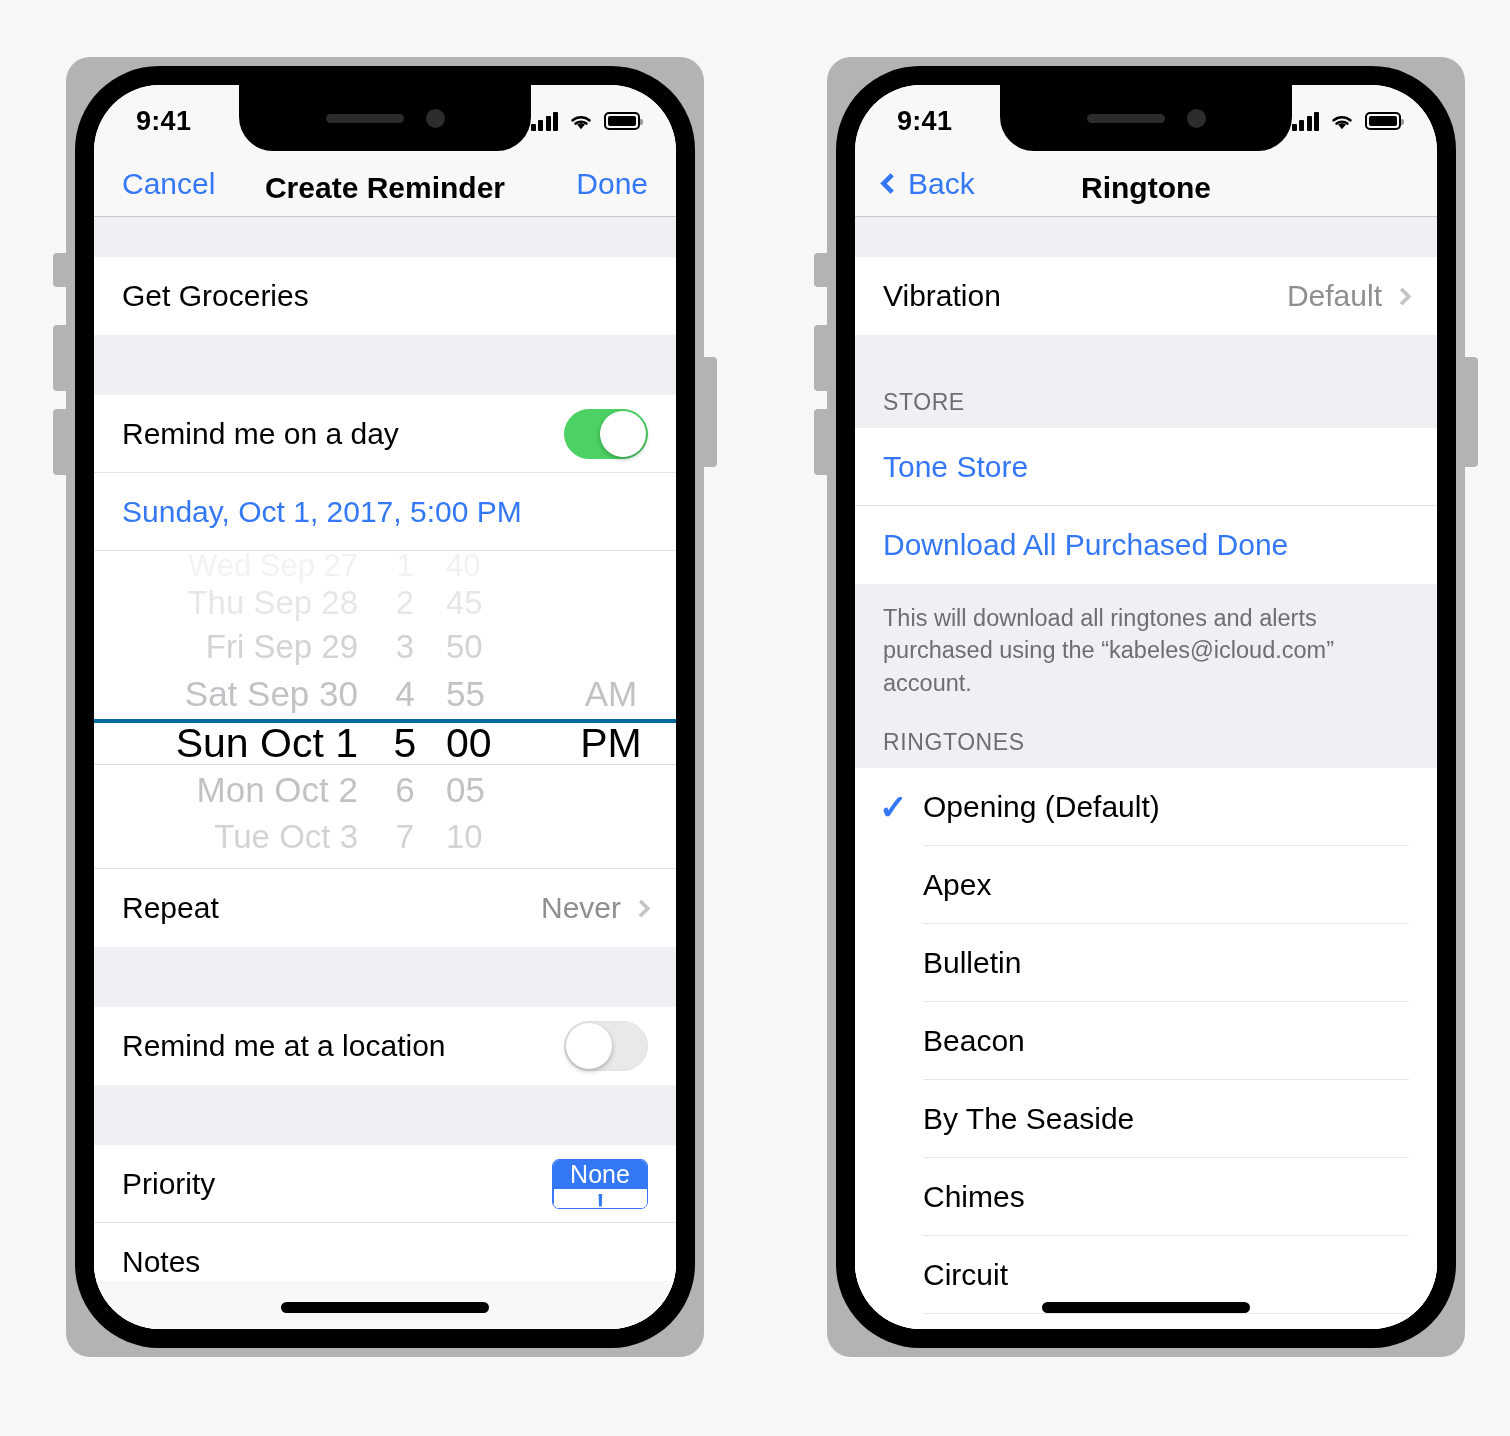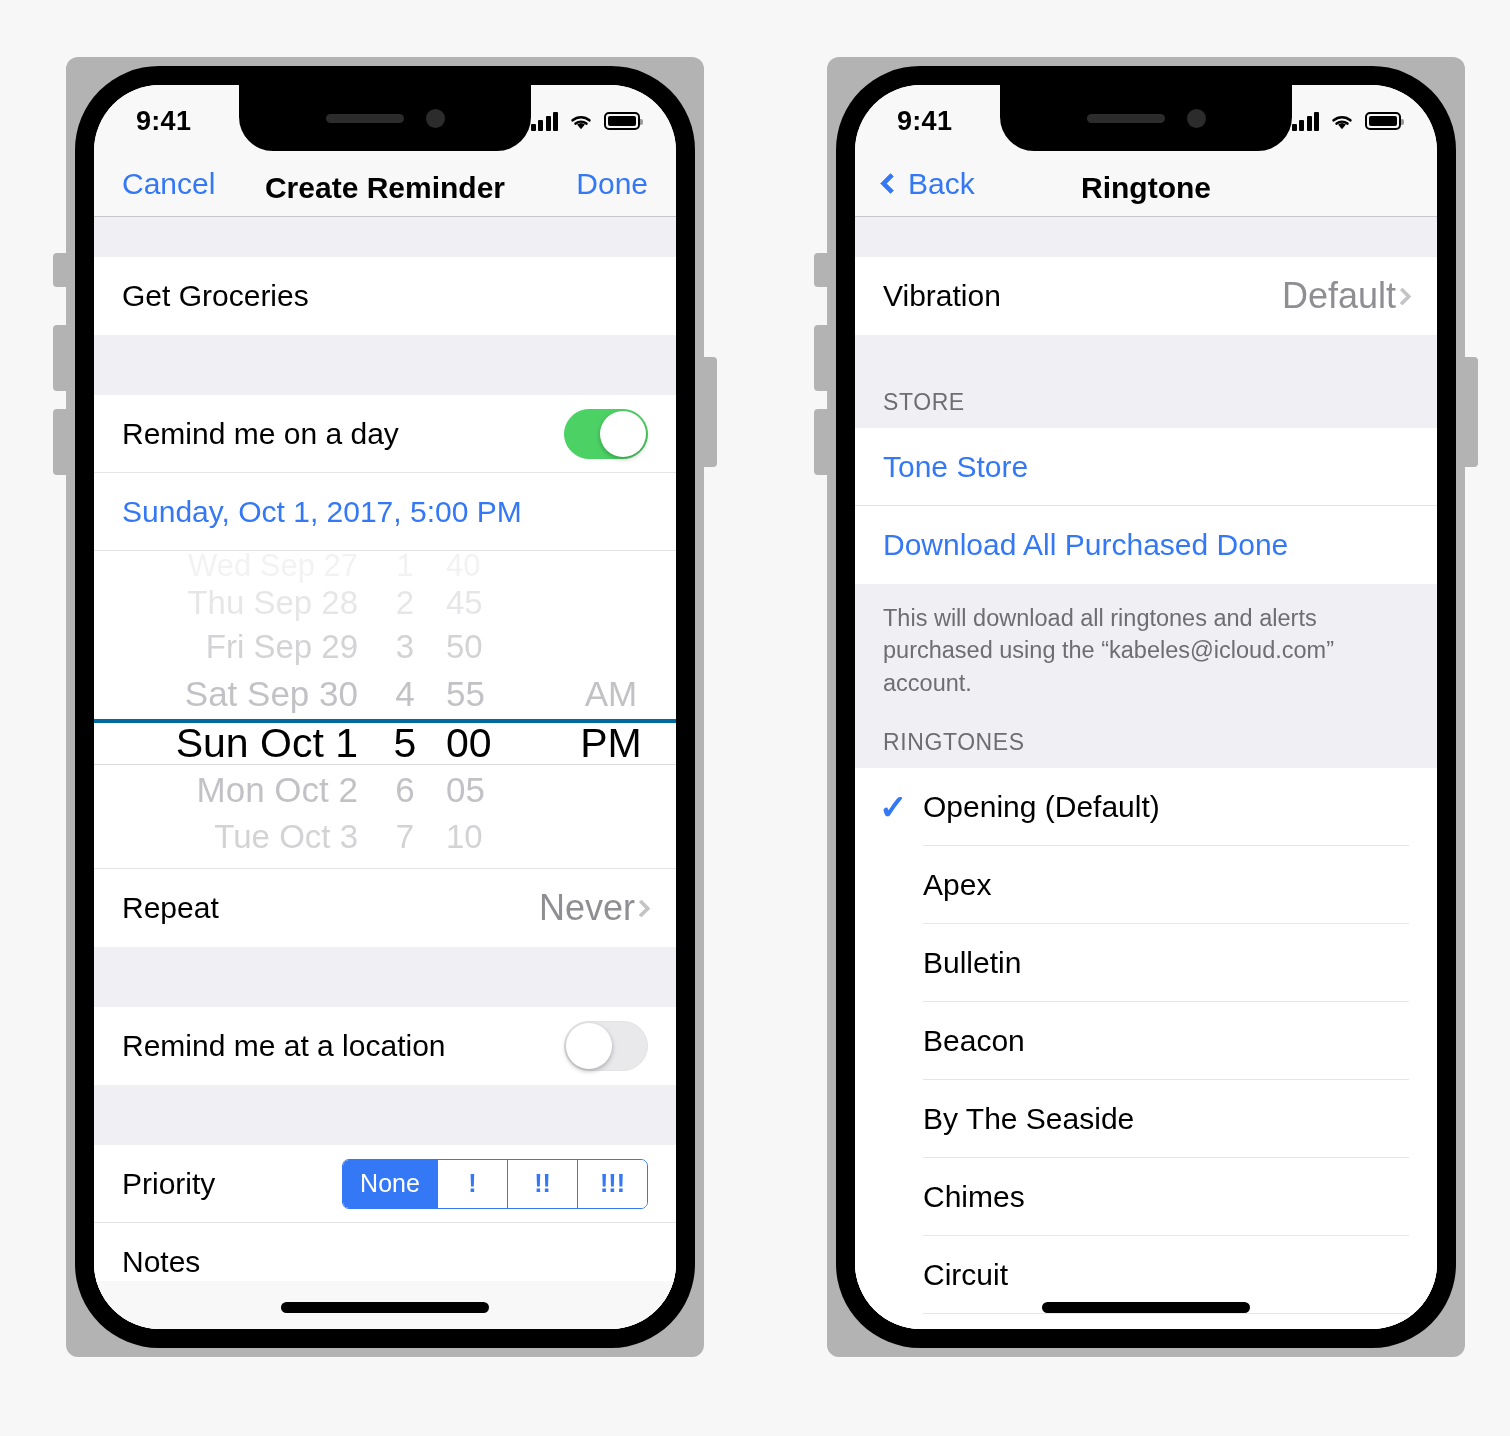--- a/index.html
+++ b/index.html
@@ -17,21 +17,21 @@
     width: 1510px;
     height: 1436px;
     background: #f7f7f7;
   }
 
   
   .phone {
     position: absolute;
     width: 638px;
     height: 1300px;
-    border-radius: 12px;
+    border-radius: 24px;
     background: #b3b3b3;          
     padding: 9px;
   }
   .phone.left  { left: 66px;  top: 57px; }
   .phone.right { left: 827px; top: 57px; }
 
   .bezel {
     position: relative;
     width: 100%;
     height: 100%;
@@ -185,24 +185,24 @@
     align-items: center;
     padding: 12px 28px;
     font-size: 30px;
     color: #000;
     border-bottom: 1px solid #e3e3e6;
   }
   .row.nb { border-bottom: none; }
   .row .val {
     margin-left: auto;
     color: #8e8e93;
-    font-size: 36px;
-    display: flex;
-    align-items: center;
-    gap: 0;
+    font-size: 30px;
+    display: flex;
+    align-items: center;
+    gap: 14px;
   }
   .chev-r {
     display: inline-block;
     width: 13px; height: 13px;
     border-top: 4px solid #c4c4c7;
     border-right: 4px solid #c4c4c7;
     transform: rotate(45deg);
     border-radius: 1px;
   }
   .row.link { color: #3478f6; }
@@ -264,20 +264,21 @@
   .picker-row.r6 { opacity: .62; }
 
   
   .seg {
     margin-left: auto;
     display: flex;
     border: 1.5px solid #3478f6;
     border-radius: 7px;
     overflow: hidden;
     height: 50px;
+    flex-direction: column;
   }
   .seg div {
     min-width: 70px;
     padding: 0 14px;
     display: flex;
     align-items: center;
     justify-content: center;
     font-size: 25px;
     color: #3478f6;
     border-left: 1.5px solid #3478f6;

